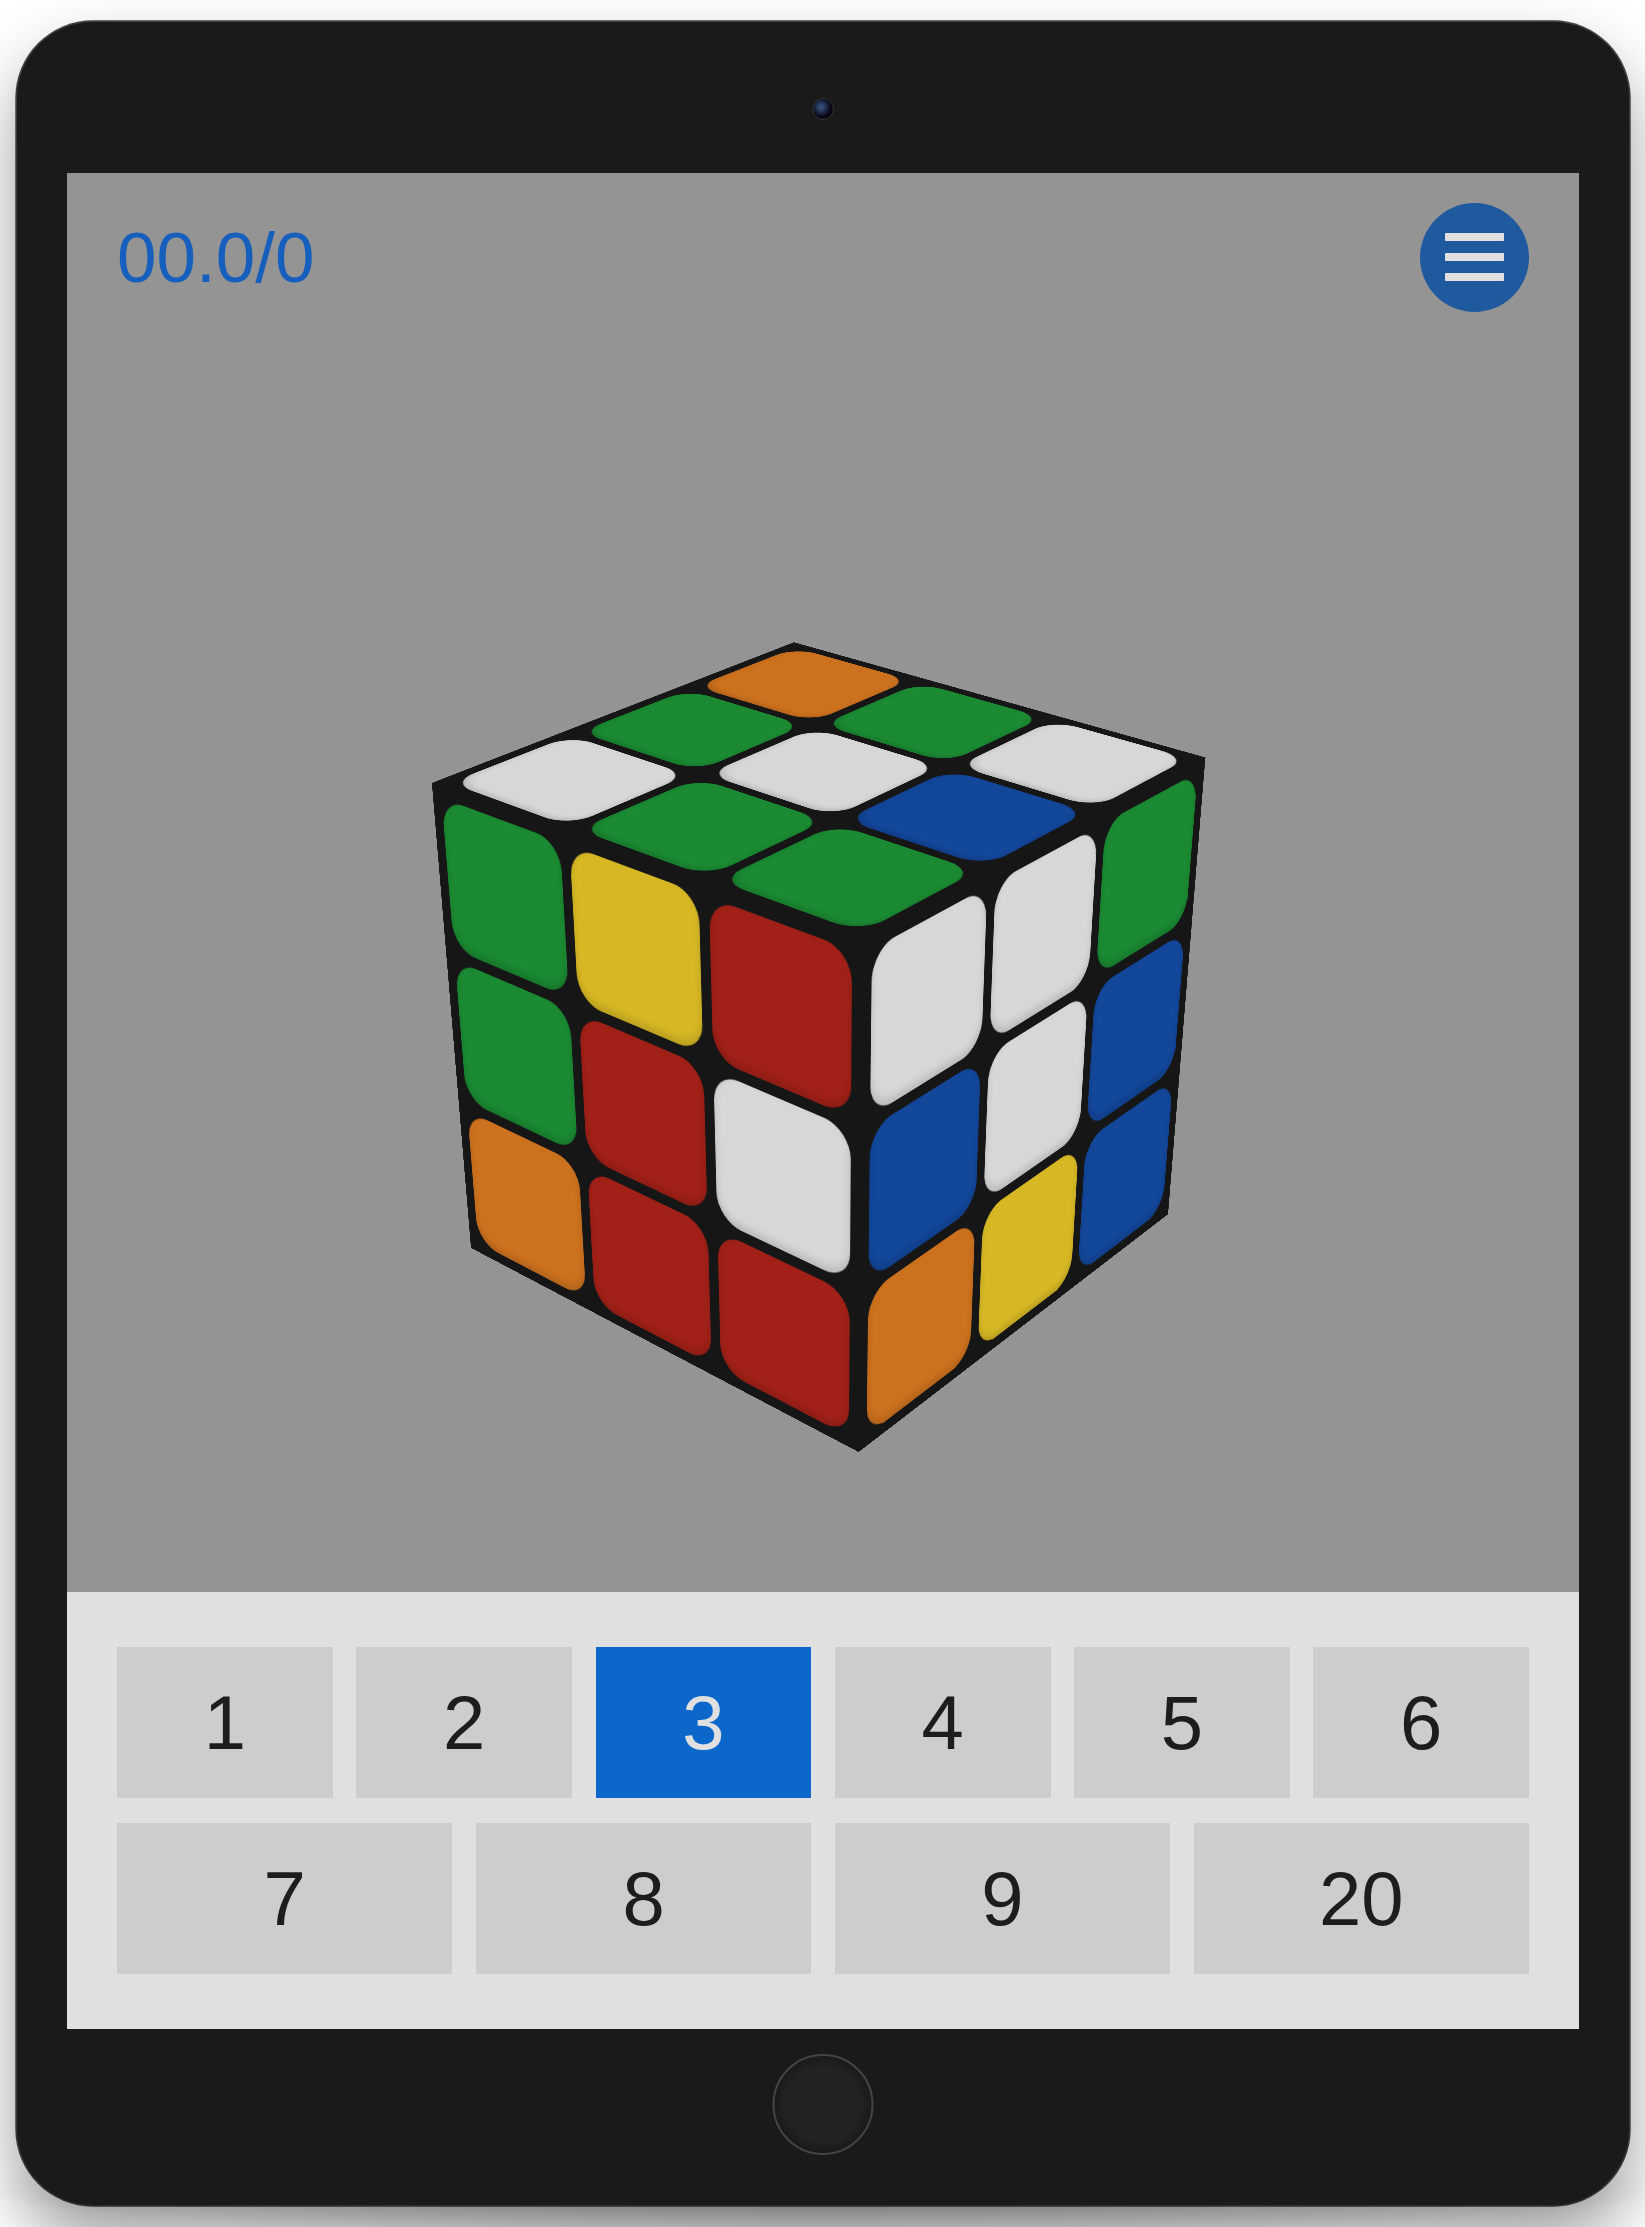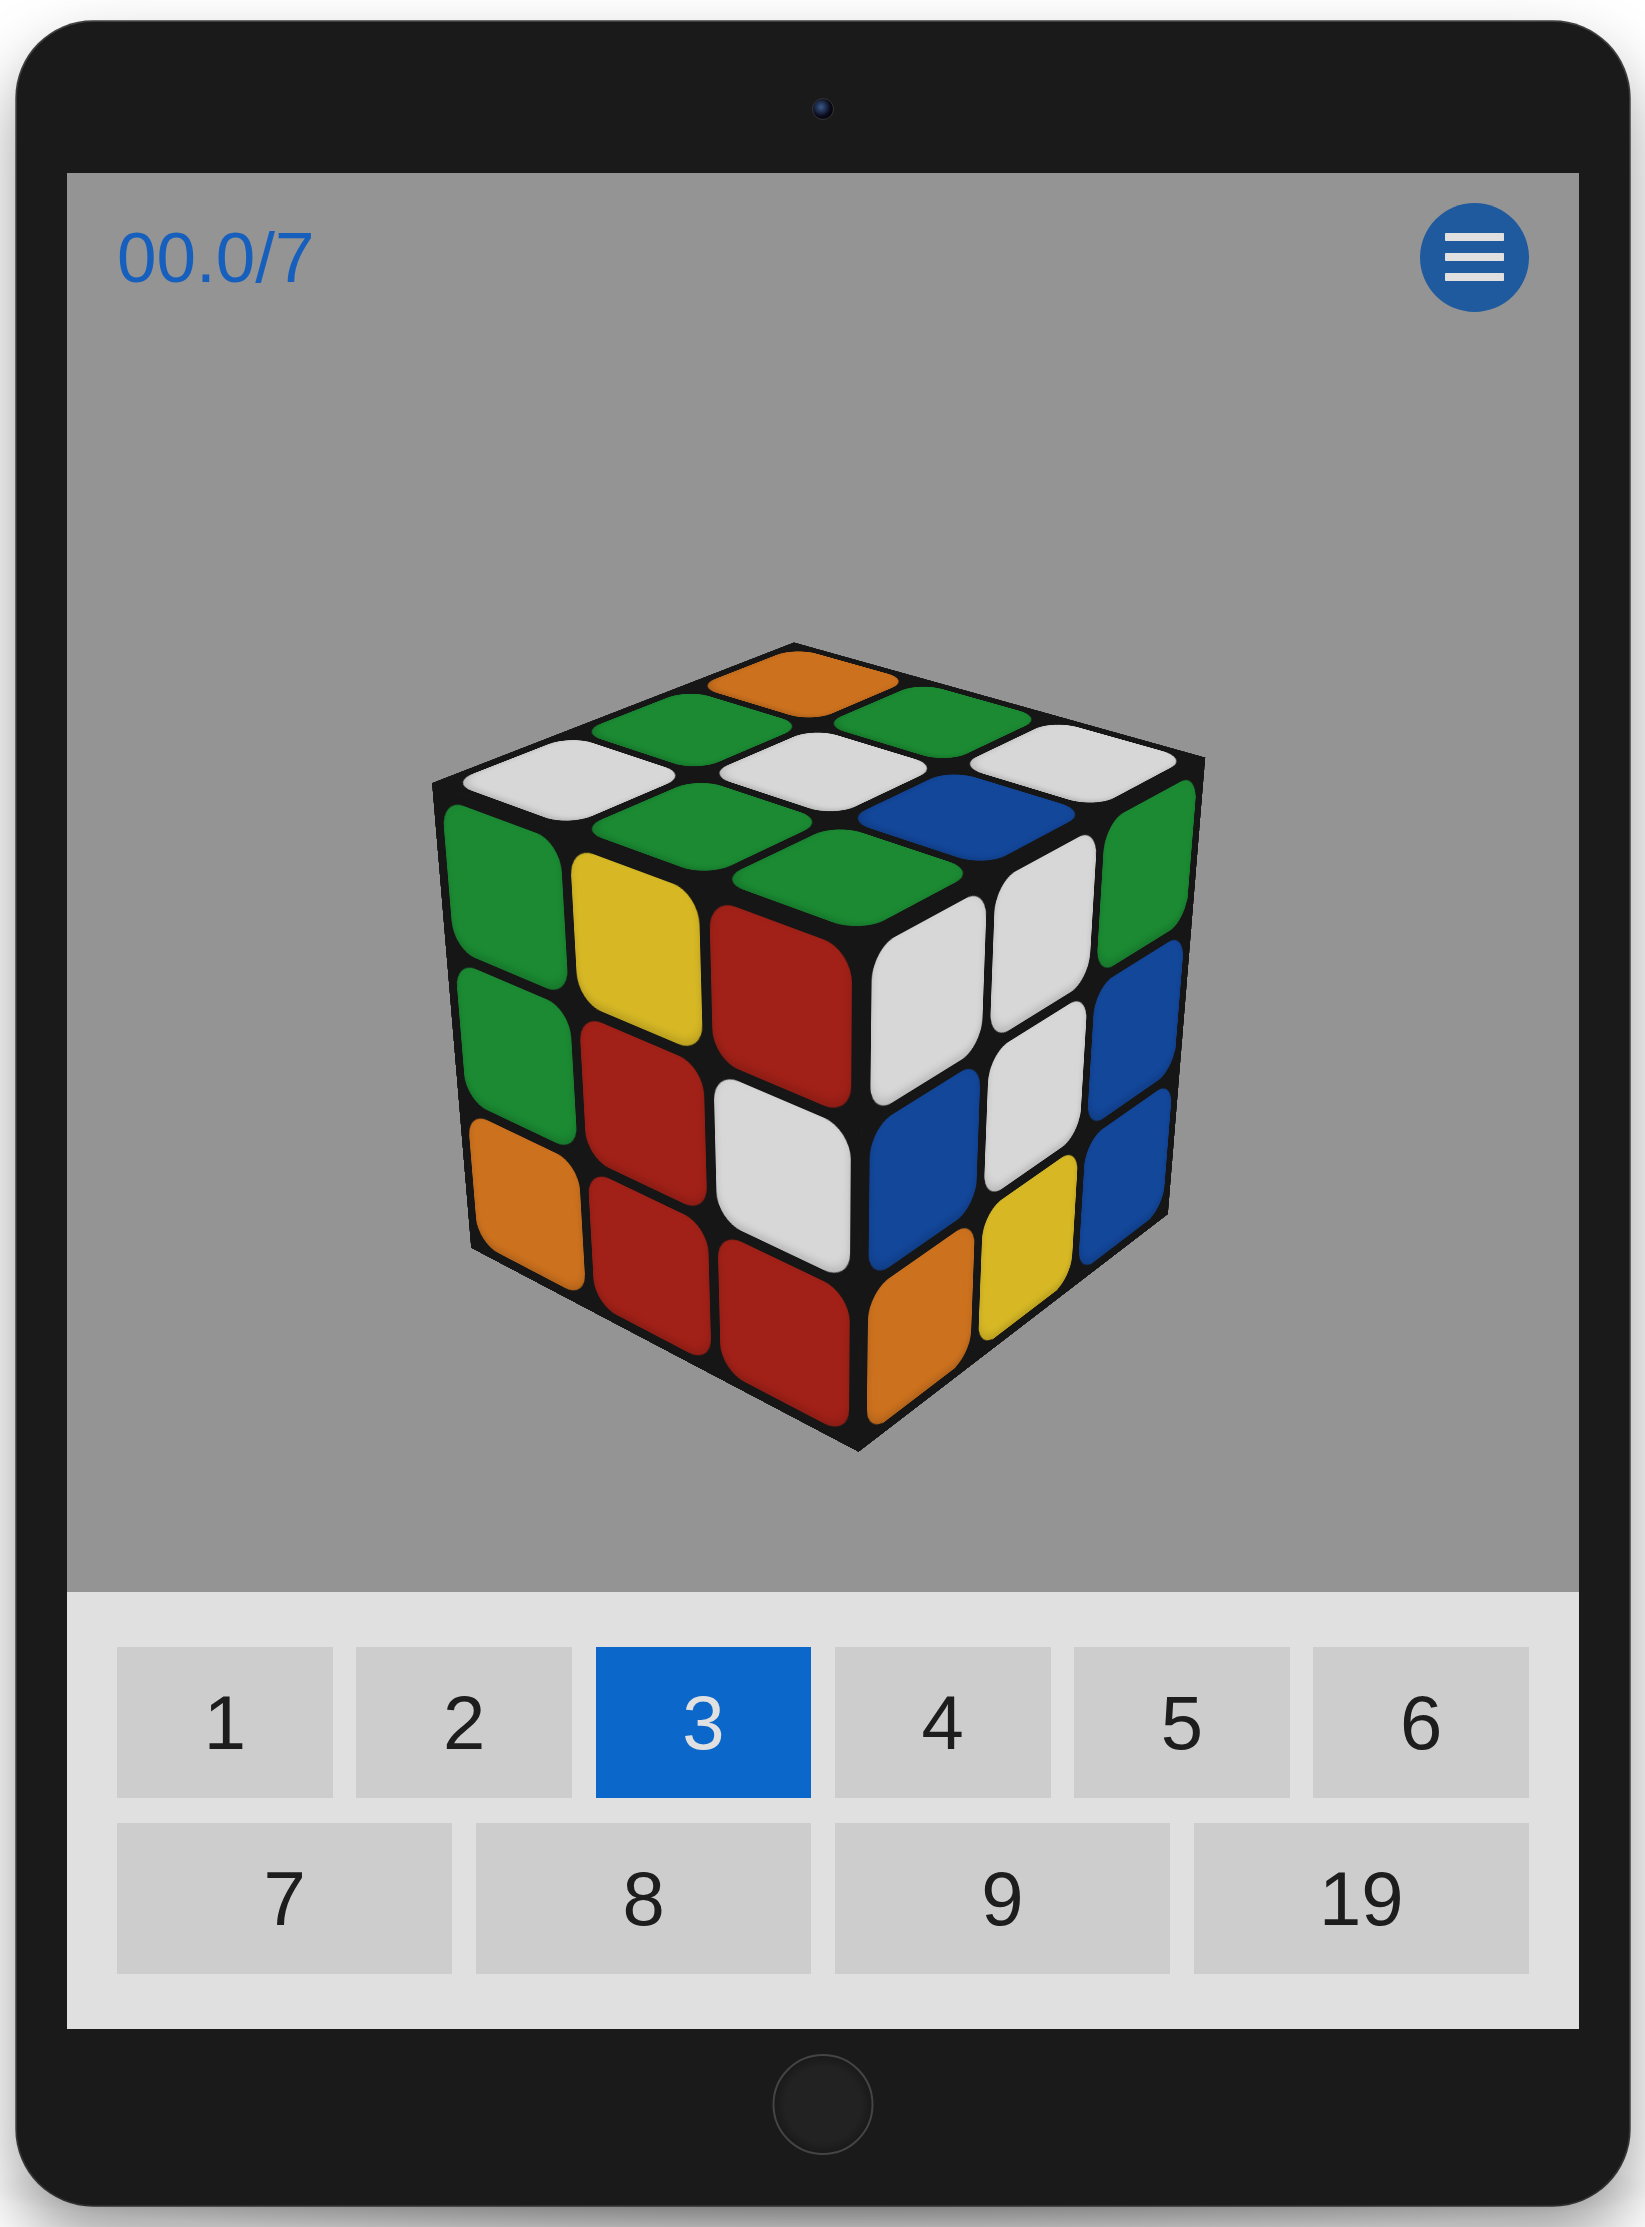--- a/index.html
+++ b/index.html
@@ -176,21 +176,21 @@
 </head>
 <body>
 
 <div class="tablet-frame">
   <div class="tablet-camera"></div>
   <div class="shadow-ellipse"></div>
 
   <div class="screen">
 
     <div class="top-bar">
-      <div class="timer">00.0/7</div>
+      <div class="timer">00.0/0</div>
       <div class="menu-btn">
         <span></span>
         <span></span>
         <span></span>
       </div>
     </div>
 
     <div class="cube-stage">
       <div class="cube">
         <div class="face top">
@@ -268,21 +268,21 @@
           <div class="num-btn">2</div>
           <div class="num-btn selected">3</div>
           <div class="num-btn">4</div>
           <div class="num-btn">5</div>
           <div class="num-btn">6</div>
         </div>
       <div class="num-row">
           <div class="num-btn">7</div>
           <div class="num-btn">8</div>
           <div class="num-btn">9</div>
-          <div class="num-btn">19</div>
+          <div class="num-btn">20</div>
         </div>
     </div>
 
     <div class="dim-overlay"></div>
   </div>
 
   <div class="home-button"></div>
 </div>
 
 

